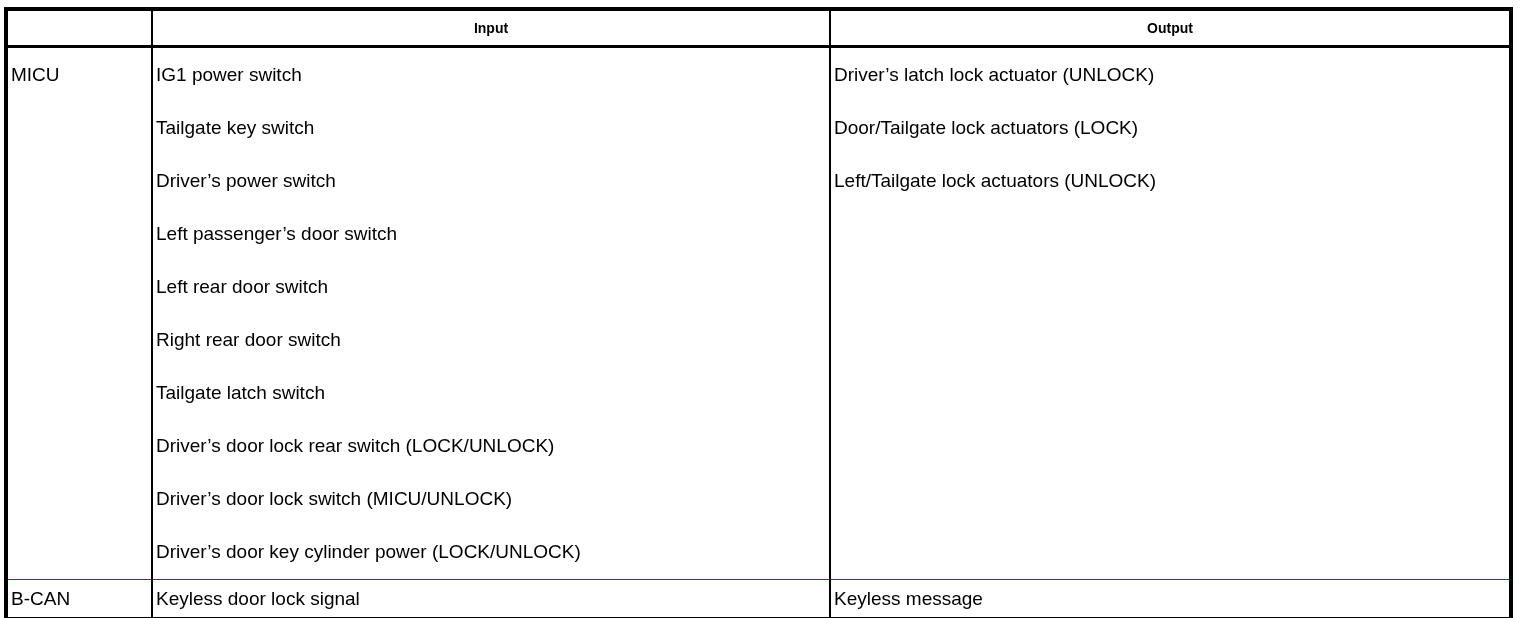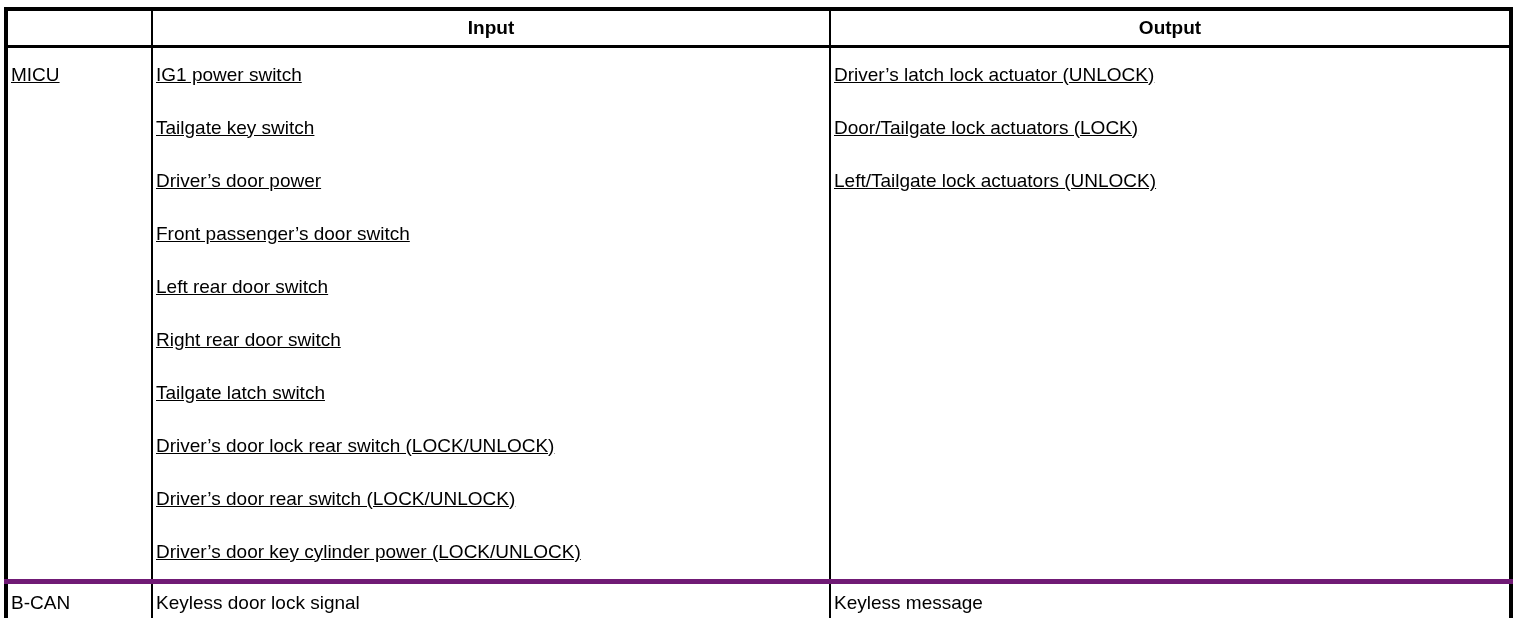--- a/index.html
+++ b/index.html
@@ -29,35 +29,35 @@
     border: 4px solid #000000;
     font-size: 19px;
   }
   col.c-label  { width: 146px; }
   col.c-input  { width: 678px; }
   col.c-output { width: 681px; }
 
   th.hdr {
     height: 34px;
     font-weight: bold;
-    font-size: 19px;
+    font-size: 14px;
     text-align: center;
     vertical-align: middle;
     border-left: 2px solid #000000;
     border-right: 2px solid #000000;
     border-bottom: 3px solid #000000;
     padding: 0;
   }
   td.cell {
     vertical-align: top;
     border-left: 2px solid #000000;
     border-right: 2px solid #000000;
     padding: 0 0 0 3px;
   }
-  tr.row-main td.cell { border-bottom: 5px solid #701a75; height: 531px; text-decoration: underline; }
+  tr.row-main td.cell { border-bottom: 1px solid #701a75; height: 531px; }
   tr.row-short td.cell {
     height: 33px;
     vertical-align: middle;
     padding-top: 2px;
     padding-bottom: 2px;
   }
   .label-text {
     display: flex;
     align-items: center;
     height: 53px;
@@ -88,27 +88,27 @@
       </tr>
     </thead>
     <tbody>
       <tr class="row-main">
         <td class="cell">
           <div class="label-text">MICU</div>
         </td>
         <td class="cell">
           <div class="item">IG1 power switch</div>
           <div class="item">Tailgate key switch</div>
-          <div class="item">Driver’s door power</div>
-          <div class="item">Front passenger’s door switch</div>
+          <div class="item">Driver’s power switch</div>
+          <div class="item">Left passenger’s door switch</div>
           <div class="item">Left rear door switch</div>
           <div class="item">Right rear door switch</div>
           <div class="item">Tailgate latch switch</div>
           <div class="item">Driver’s door lock rear switch (LOCK/UNLOCK)</div>
-          <div class="item">Driver’s door rear switch (LOCK/UNLOCK)</div>
+          <div class="item">Driver’s door lock switch (MICU/UNLOCK)</div>
           <div class="item">Driver’s door key cylinder power (LOCK/UNLOCK)</div>
         </td>
         <td class="cell">
           <div class="item">Driver’s latch lock actuator (UNLOCK)</div>
           <div class="item">Door/Tailgate lock actuators (LOCK)</div>
           <div class="item">Left/Tailgate lock actuators (UNLOCK)</div>
         </td>
       </tr>
       <tr class="row-short">
         <td class="cell">B-CAN</td>

